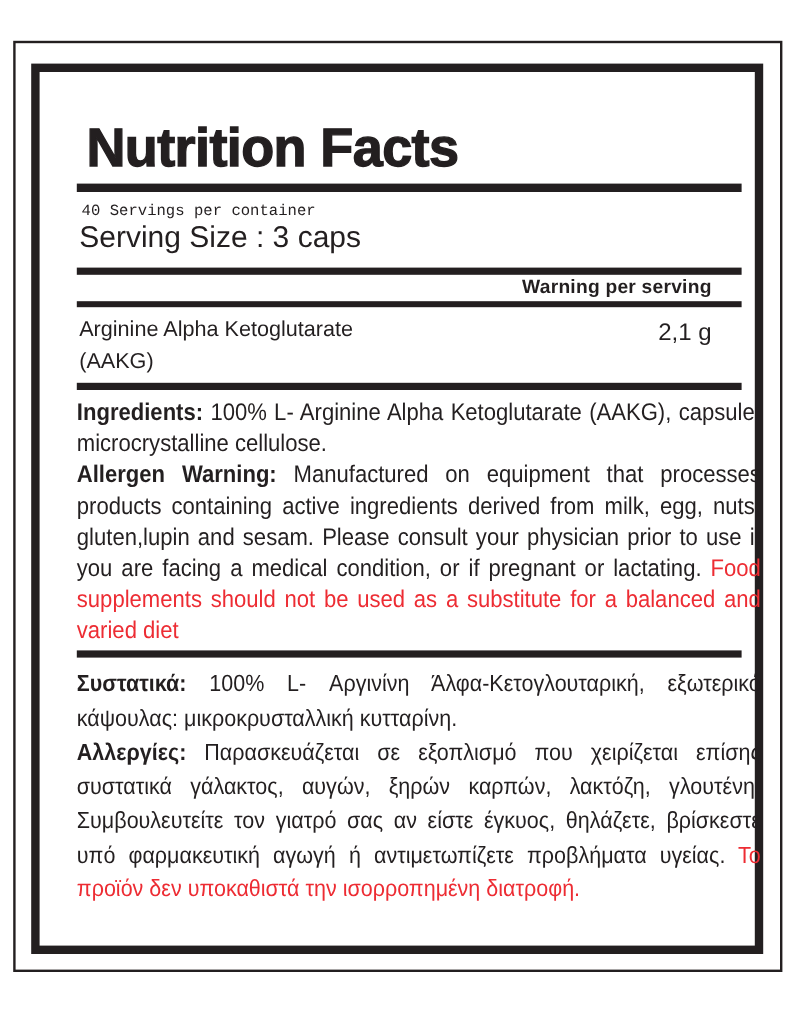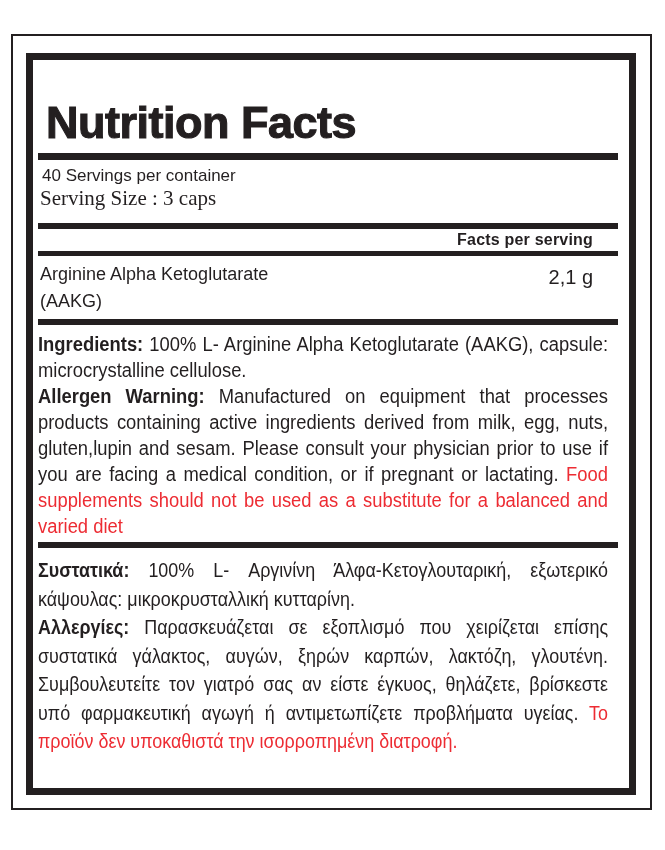--- a/index.html
+++ b/index.html
@@ -9,30 +9,30 @@
     overflow:hidden;
   }
   .outer-frame {
     position:absolute; left:11px; top:34px; width:641px; height:776px;
     border:2px solid #231f20; box-sizing:border-box;
   }
   .inner-frame {
     position:absolute; left:13px; top:17px; width:610px; min-height:742px;
     border:7px solid #231f20; box-sizing:border-box; background:#ffffff;
   }
-  .content { padding:0 11px 6px 5px; }
+  .content { padding:0 11px 6px 31px; }
 
   .title {
     font-size:45px; line-height:46px; font-weight:bold; letter-spacing:-0.5px;
     margin:40px 0 0 8px; -webkit-text-stroke:1.1px #231f20;
   }
   .bar { background:#231f20; }
   .bar1 { height:7px; margin-top:7px; }
-  .servings { font-size:17px; line-height:20px; margin:6px 0 0 4px; }
-  .serving-size { font-size:21px; line-height:24px; margin-left:2px;font-family:Liberation Serif, serif; }
+  .servings { font-size:13px; line-height:20px; margin:6px 0 0 4px;font-family:Liberation Mono, monospace; }
+  .serving-size { font-size:25px; line-height:24px; margin-left:2px; }
   .bar2 { height:6px; margin-top:13px; }
   .amount-header {
     font-weight:bold; font-size:16px; line-height:18px; letter-spacing:0.2px;
     text-align:right; padding-right:25px; margin-top:2px;
   }
   .bar3 { height:5px; margin-top:2px; }
   .nutrient-row { display:flex; justify-content:space-between; align-items:flex-start; margin-top:5px; }
   .nutrient-name { font-size:18px; line-height:27px; margin-left:2px; }
   .nutrient-amount { font-size:20px; line-height:27px; padding-right:25px; margin-top:3px; white-space:nowrap; }
   .bar4 { height:6px; margin-top:4px; }
@@ -54,21 +54,21 @@
     <div class="inner-frame">
       <div class="content">
 
         <div class="title">Nutrition Facts</div>
         <div class="bar bar1"></div>
 
         <div class="servings">40 Servings per container</div>
         <div class="serving-size">Serving Size : 3 caps</div>
 
         <div class="bar bar2"></div>
-        <div class="amount-header">Facts per serving</div>
+        <div class="amount-header">Warning per serving</div>
         <div class="bar bar3"></div>
 
         <div class="nutrient-row">
           <div class="nutrient-name"><span>Arginine Alpha Ketoglutarate</span><br><span>(AAKG)</span></div>
           <div class="nutrient-amount">2,1 g</div>
         </div>
 
         <div class="bar bar4"></div>
 
         <div class="para condense en">

